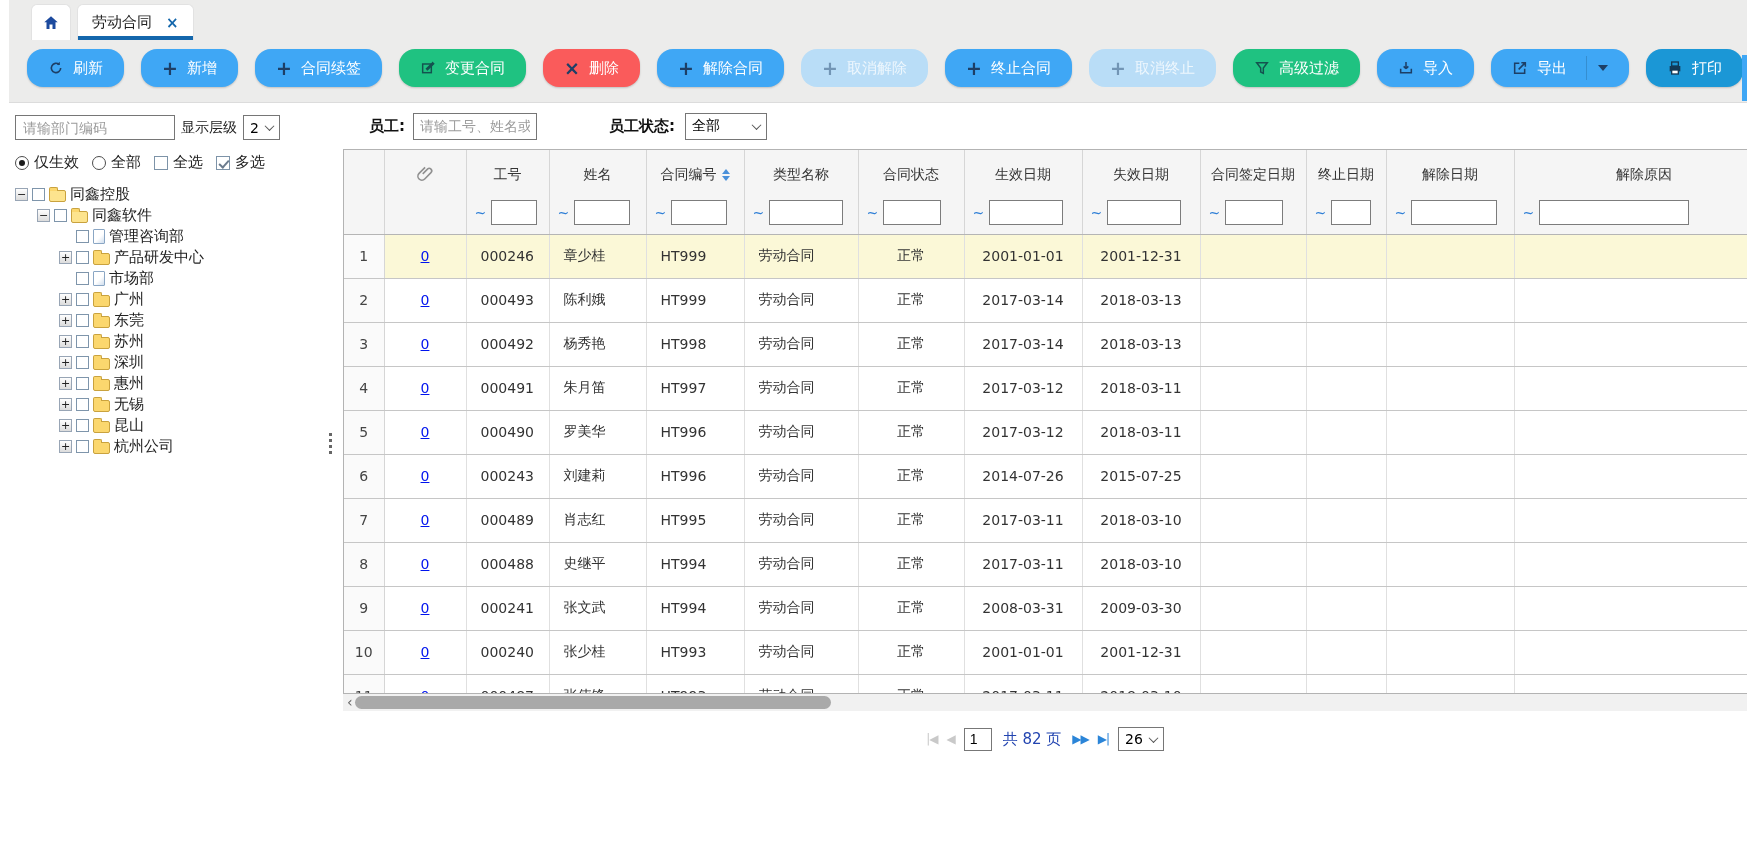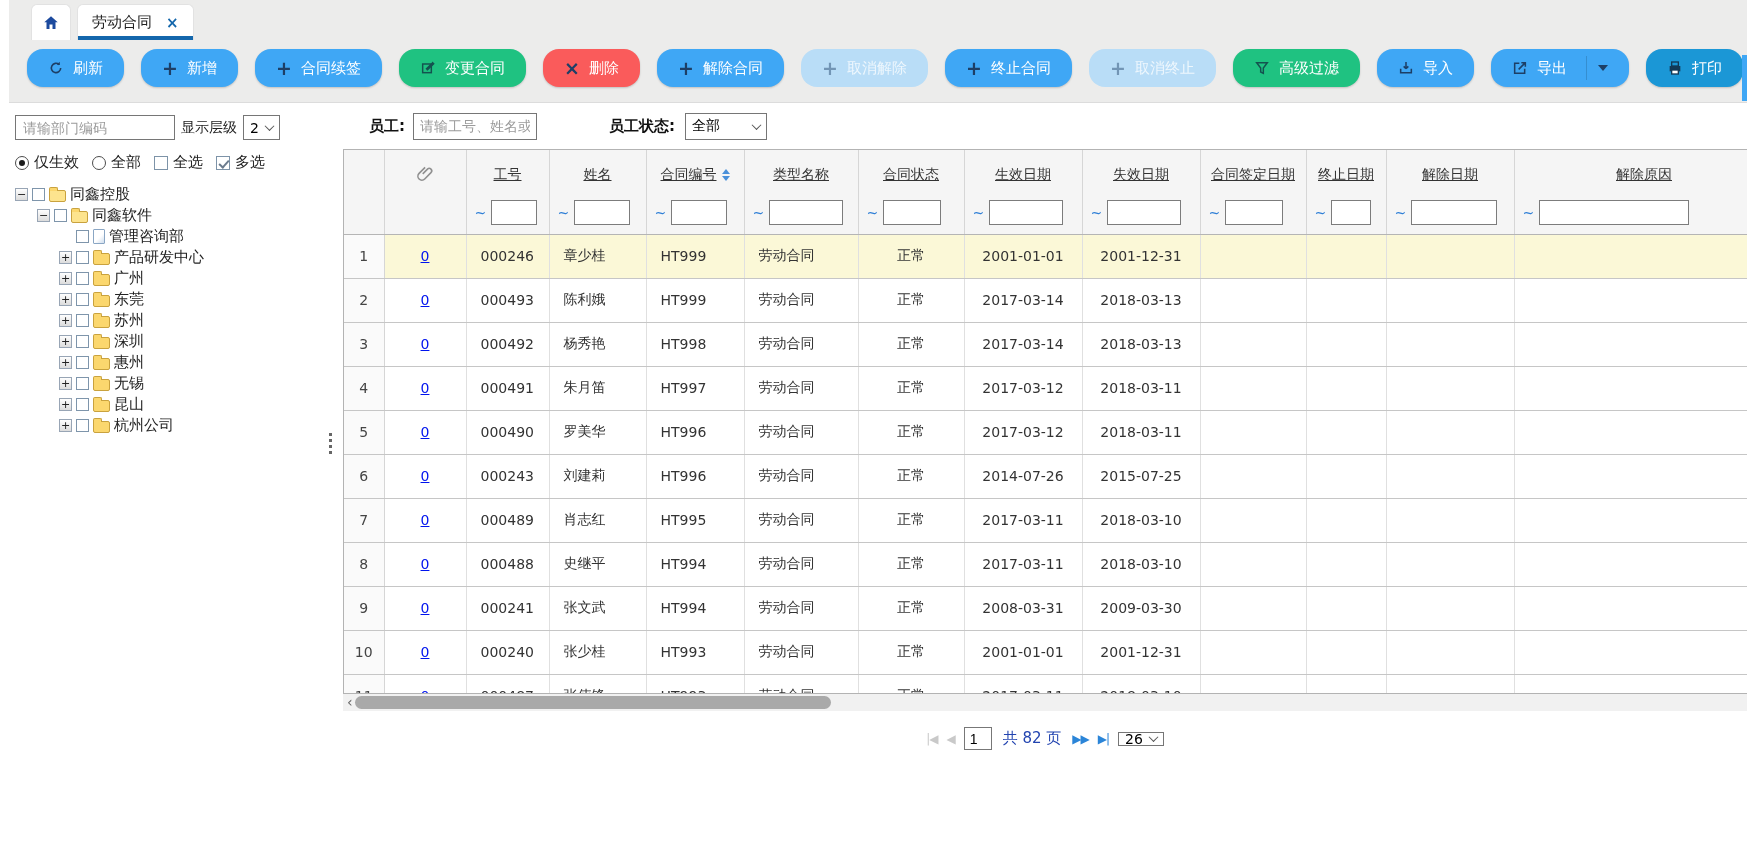--- a/index.html
+++ b/index.html
@@ -69,21 +69,21 @@
   .filterbar { display:flex; align-items:center; height:46px; padding-left:26px; }
   .flabel { font-weight:bold; font-size:15px; color:#111; }
   .emp-inp { width:124px; height:27px; padding:0 6px; margin-left:8px; }
   .status-lbl { margin-left:72px; }
   .status-sel { margin-left:10px; width:82px; height:27px; justify-content:space-between; }
 
   
   .grid-wrap { border:1px solid #b3b3b3; border-right:none; height:545px; overflow:hidden; }
   table { border-collapse:collapse; table-layout:fixed; width:1430px; }
   thead th { background:#f5f5f5; font-weight:normal; font-size:14px; color:#333; border-right:1px solid #d6d6d6; vertical-align:middle; }
-  tr.hrow1 th { height:42px; padding-top:8px; vertical-align:middle;text-decoration:underline; }
+  tr.hrow1 th { height:42px; padding-top:8px; vertical-align:middle; }
   tr.hrow2 th { height:42px; border-bottom:1px solid #b5b5b5; }
   .fcell { display:flex; align-items:center; justify-content:flex-start; gap:5px; padding-left:8px; }
   .tilde { color:#2f7fd6; font-size:14px; }
   .f-inp { height:25px; border:1px solid #7c7c7c; background:#fff; }
   tbody td { height:44px; font-size:14px; color:#333; border-right:1px solid #e0e0e0; border-bottom:1px solid #c6c6c6; background:#fff; }
   td.rownum { background:#fafafa; text-align:center; color:#444; border-right:1px solid #d6d6d6; }
   td.hl { background:#fbf8d7; }
   td.center { text-align:center; }
   td.left { text-align:left; padding-left:14px; }
   a.zero { color:#0013ee; text-decoration:underline; font-size:14px; }
@@ -96,21 +96,21 @@
   .hscroll { height:17px; background:#f1f1f1; position:relative; }
   .hs-arrow { position:absolute; left:4px; top:0; font-size:14px; color:#666; line-height:17px; }
   .hs-thumb { position:absolute; left:12px; top:2px; width:476px; height:13px; background:#a9a9a9; border-radius:7px; cursor:pointer; }
 
   
   .pager { display:flex; align-items:center; justify-content:center; gap:9px; margin-top:16px; font-size:14px; }
   .pg-btn { font-size:12px; letter-spacing:-1px; color:#2b85d8; cursor:pointer; }
   .pg-btn.disabled { color:#c9c9c9; cursor:default; }
   .pg-input { width:28px; height:23px; border:1px solid #777; font-size:14px; padding-left:5px; }
   .pg-total { color:#2244b0; font-size:15px; margin:0 2px; }
-  .pg-size { height:14px; }
+  .pg-size { height:24px; }
 
   
   .vthumb { position:absolute; right:0; top:55px; width:5px; height:46px; background:#3fa7f5; }
 </style>
 </head>
 <body>
 
 <div class="app">
 
   <div class="topbar">
@@ -267,20 +267,26 @@
             <span class="tspacer"></span>
             <span class="tcheck"></span>
             <span class="file"></span>
             <span class="tlabel">管理咨询部</span>
           </div>
           <div class="tnode" style="padding-left: 44px;">
             <span class="expander">+</span>
             <span class="tcheck"></span>
             <span class="folder"></span>
             <span class="tlabel">产品研发中心</span>
+          </div>
+          <div class="tnode" style="padding-left: 44px;">
+            <span class="tspacer"></span>
+            <span class="tcheck"></span>
+            <span class="file"></span>
+            <span class="tlabel">市场部</span>
           </div>
           <div class="tnode" style="padding-left: 44px;">
             <span class="expander">+</span>
             <span class="tcheck"></span>
             <span class="folder"></span>
             <span class="tlabel">广州</span>
           </div>
           <div class="tnode" style="padding-left: 44px;">
             <span class="expander">+</span>
             <span class="tcheck"></span>

